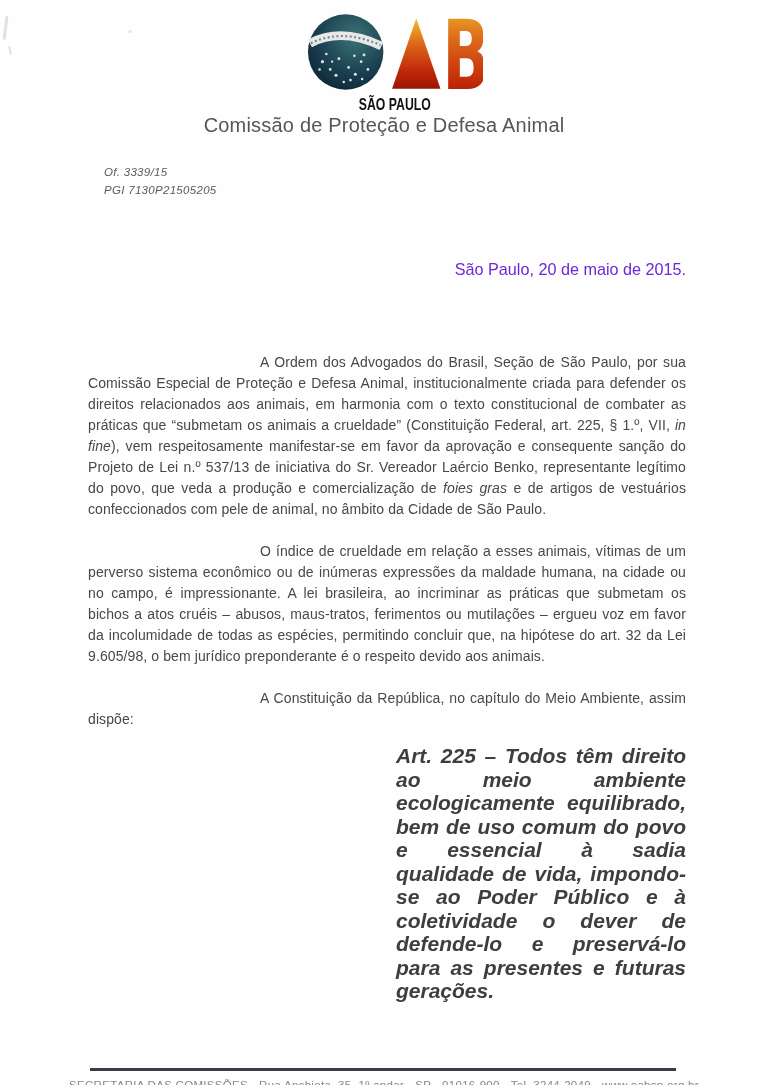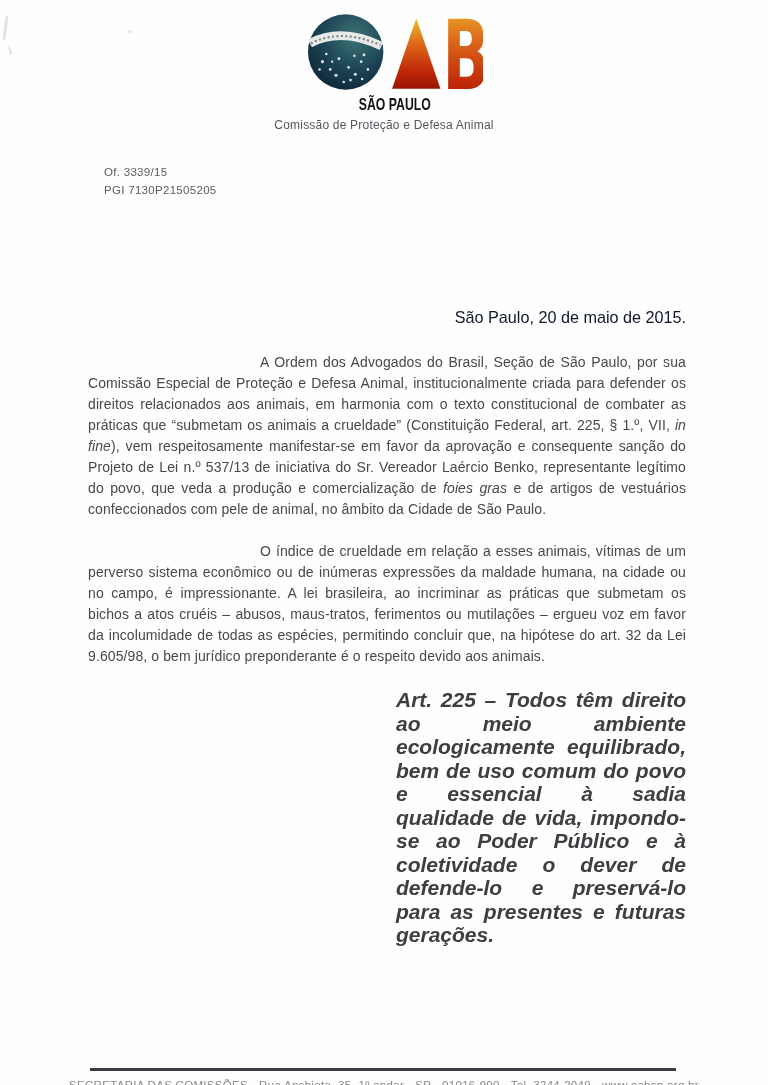--- a/index.html
+++ b/index.html
@@ -26,32 +26,32 @@
   .logo-region {
     font-weight: 700;
     font-size: 17px;
     color: #111114;
     letter-spacing: 0px;
     transform: scaleX(0.72) translateX(15px);
     margin-top: 1px;
     line-height: 16px;
   }
   .letterhead-line1, .letterhead-line2 {
-    font-size: 12px;
+    font-size: 20px;
     line-height: 17.5px;
     color: #55555d;
     letter-spacing: 0.2px;
   }
   .letterhead-line1 { margin-top: 4px; }
 
   
-  .ref { position: absolute; top: 163px; left: 104px; font-size: 11.5px; line-height: 18px; color: #5b5b61; letter-spacing: 0.3px; }
+  .ref { position: absolute; top: 163px; left: 104px; font-size: 11.5px; line-height: 18px; color: #5b5b61; letter-spacing: 0.3px; font-style: italic; }
 
   
-  .dateline { position: absolute; top: 260px; right: 82px; font-size: 16.2px; color: #0f172a; margin-top: 48px; }
+  .dateline { position: absolute; top: 260px; right: 82px; font-size: 16.2px; color: #6d28d9; }
 
   
   .body { position: absolute; top: 352px; left: 88px; width: 598px; }
   .para {
     margin: 0 0 21px 0;
     font-size: 14px;
     line-height: 21px;
     text-align: justify;
     text-indent: 172px;
     letter-spacing: 0.1px;
@@ -135,19 +135,20 @@
   <div class="ref">
     <div>Of. 3339/15</div>
     <div>PGI 7130P21505205</div>
   </div>
 
   <div class="dateline">São Paulo, 20 de maio de 2015.</div>
 
   <div class="body">
     <p class="para"><span>A Ordem dos Advogados do Brasil, Seção de São Paulo, por sua Comissão Especial de Proteção e Defesa Animal, institucionalmente criada para defender os direitos relacionados aos animais, em harmonia com o texto constitucional de combater as práticas que “submetam os animais a crueldade” (Constituição Federal, art. 225, § 1.º, VII, </span><i>in fine</i><span>), vem respeitosamente manifestar-se em favor da aprovação e consequente sanção do Projeto de Lei n.º 537/13 de iniciativa do Sr. Vereador Laércio Benko, representante legítimo do povo, que veda a produção e comercialização de </span><i>foies gras</i><span> e de artigos de vestuários confeccionados com pele de animal, no âmbito da Cidade de São Paulo.</span></p>
     <p class="para">O índice de crueldade em relação a esses animais, vítimas de um perverso sistema econômico ou de inúmeras expressões da maldade humana, na cidade ou no campo, é impressionante. A lei brasileira, ao incriminar as práticas que submetam os bichos a atos cruéis – abusos, maus-tratos, ferimentos ou mutilações – ergueu voz em favor da incolumidade de todas as espécies, permitindo concluir que, na hipótese do art. 32 da Lei 9.605/98, o bem jurídico preponderante é o respeito devido aos animais.</p>
+    <p class="para p4">A Constituição da República, no capítulo do Meio Ambiente, assim dispõe:</p>
     <blockquote class="quote">Art. 225 – Todos têm direito ao meio ambiente ecologicamente equilibrado, bem de uso comum do povo e essencial à sadia qualidade de vida, impondo-se ao Poder Público e à coletividade o dever de defende-lo e preservá-lo para as presentes e futuras gerações.</blockquote>
   </div>
 
   <div class="footer-rule"></div>
   <div class="footer-text">SECRETARIA DAS COMISSÕES - Rua Anchieta, 35, 1º andar - SP - 01016-900 - Tel. 3244-2049 - www.oabsp.org.br</div>
 
 </div>
 
 </body></html>

